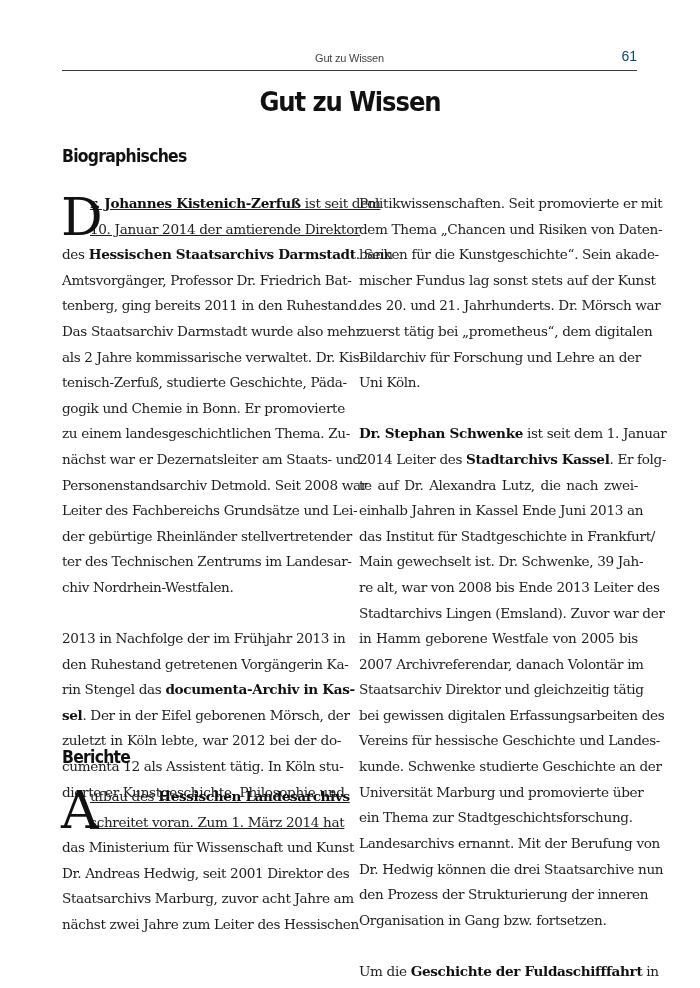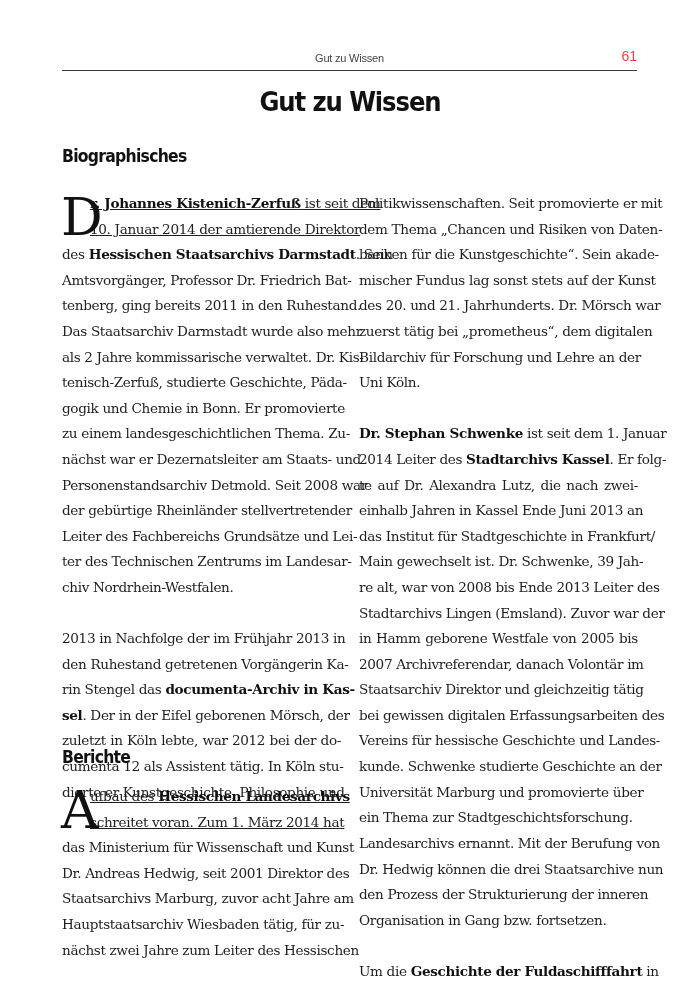--- a/index.html
+++ b/index.html
@@ -2,21 +2,21 @@
 <html><head>
 <meta charset="utf-8">
 <style>
   html, body { margin: 0; padding: 0; background: #ffffff; }
   body { width: 700px; height: 988px; position: relative; overflow: hidden; color: #1c1c1c; }
   .running-head {
     position: absolute; left: 62px; width: 575px; top: 48px; height: 20px;
     font-family: "Liberation Sans", sans-serif; font-size: 11px; color: #444;
   }
   .running-title { position: absolute; left: 0; right: 0; text-align: center; top: 4px; letter-spacing: -0.2px; }
-  .page-number { position: absolute; right: 0; top: 0; font-size: 14px; color: #ef4444; }
+  .page-number { position: absolute; right: 0; top: 0; font-size: 14px; color: #0c4a6e; }
   .rule { position: absolute; left: 62px; width: 575px; top: 70px; height: 0; border-top: 1.4px solid #3a3a3a; }
   .page-title {
     position: absolute; left: 0; width: 700px; top: 86px; text-align: center;
     font-family: "DejaVu Sans", sans-serif; font-weight: bold; font-size: 27px; letter-spacing: -1.2px; color: #111;
     transform: scaleX(0.9);
   }
   .section-heading {
     position: absolute; left: 62px;
     font-family: "DejaVu Sans", sans-serif; font-weight: bold; font-size: 17px; letter-spacing: -0.8px; color: #111;
     transform-origin: left center; transform: scaleX(0.92);
@@ -58,22 +58,22 @@
       <div class="line"><span>des </span><b>Hessischen Staatsarchivs Darmstadt</b><span>. Sein</span></div>
       <div class="line"><span>Amtsvorgänger, Professor Dr. Friedrich Bat-</span></div>
       <div class="line"><span>tenberg, ging bereits 2011 in den Ruhestand.</span></div>
       <div class="line"><span>Das Staatsarchiv Darmstadt wurde also mehr</span></div>
       <div class="line"><span>als 2 Jahre kommissarische verwaltet. Dr. Kis-</span></div>
       <div class="line"><span>tenisch-Zerfuß, studierte Geschichte, Päda-</span></div>
       <div class="line"><span>gogik und Chemie in Bonn. Er promovierte</span></div>
       <div class="line"><span>zu einem landesgeschichtlichen Thema. Zu-</span></div>
       <div class="line"><span>nächst war er Dezernatsleiter am Staats- und</span></div>
       <div class="line"><span>Personenstandsarchiv Detmold. Seit 2008 war</span></div>
+      <div class="line"><span>Leiter des Fachbereichs Grundsätze und Lei-</span></div>
       <div class="line"><span>der gebürtige Rheinländer stellvertretender</span></div>
-      <div class="line"><span>Leiter des Fachbereichs Grundsätze und Lei-</span></div>
       <div class="line"><span>ter des Technischen Zentrums im Landesar-</span></div>
       <div class="line last"><span>chiv Nordrhein-Westfalen.</span></div>
     </div>
     <div class="para-gap"></div>
     <div class="paragraph dropcap-wrap">
       <div class="line"><span>2013 in Nachfolge der im Frühjahr 2013 in</span></div>
       <div class="line"><span>den Ruhestand getretenen Vorgängerin Ka-</span></div>
       <div class="line"><span>rin Stengel das </span><b>documenta-Archiv in Kas-</b></div>
       <div class="line"><b>sel</b><span>. Der in der Eifel geborenen Mörsch, der</span></div>
       <div class="line"><span>zuletzt in Köln lebte, war 2012 bei der do-</span></div>
@@ -115,21 +115,20 @@
 
 <div class="section-heading" style="top:747px;">Berichte</div>
 <div class="column col-left" style="top:784px;">
     <div class="paragraph dropcap-wrap">
       <span class="dropcap">A</span>
       <div class="line indent"><span>ufbau des </span><b>Hessischen Landesarchivs</b></div>
       <div class="line indent"><span>schreitet voran. Zum 1. März 2014 hat</span></div>
       <div class="line"><span>das Ministerium für Wissenschaft und Kunst</span></div>
       <div class="line"><span>Dr. Andreas Hedwig, seit 2001 Direktor des</span></div>
       <div class="line"><span>Staatsarchivs Marburg, zuvor acht Jahre am</span></div>
-      <div class="line"><span>Hauptstaatsarchiv Wiesbaden tätig, für zu-</span></div>
       <div class="line last"><span>nächst zwei Jahre zum Leiter des Hessischen</span></div>
     </div>
   </div>
 <div class="column col-right" style="top:784px;margin-top:47px;">
     <div class="paragraph dropcap-wrap">
       <div class="line"><span>Landesarchivs ernannt. Mit der Berufung von</span></div>
       <div class="line"><span>Dr. Hedwig können die drei Staatsarchive nun</span></div>
       <div class="line"><span>den Prozess der Strukturierung der inneren</span></div>
       <div class="line last"><span>Organisation in Gang bzw. fortsetzen.</span></div>
     </div>

